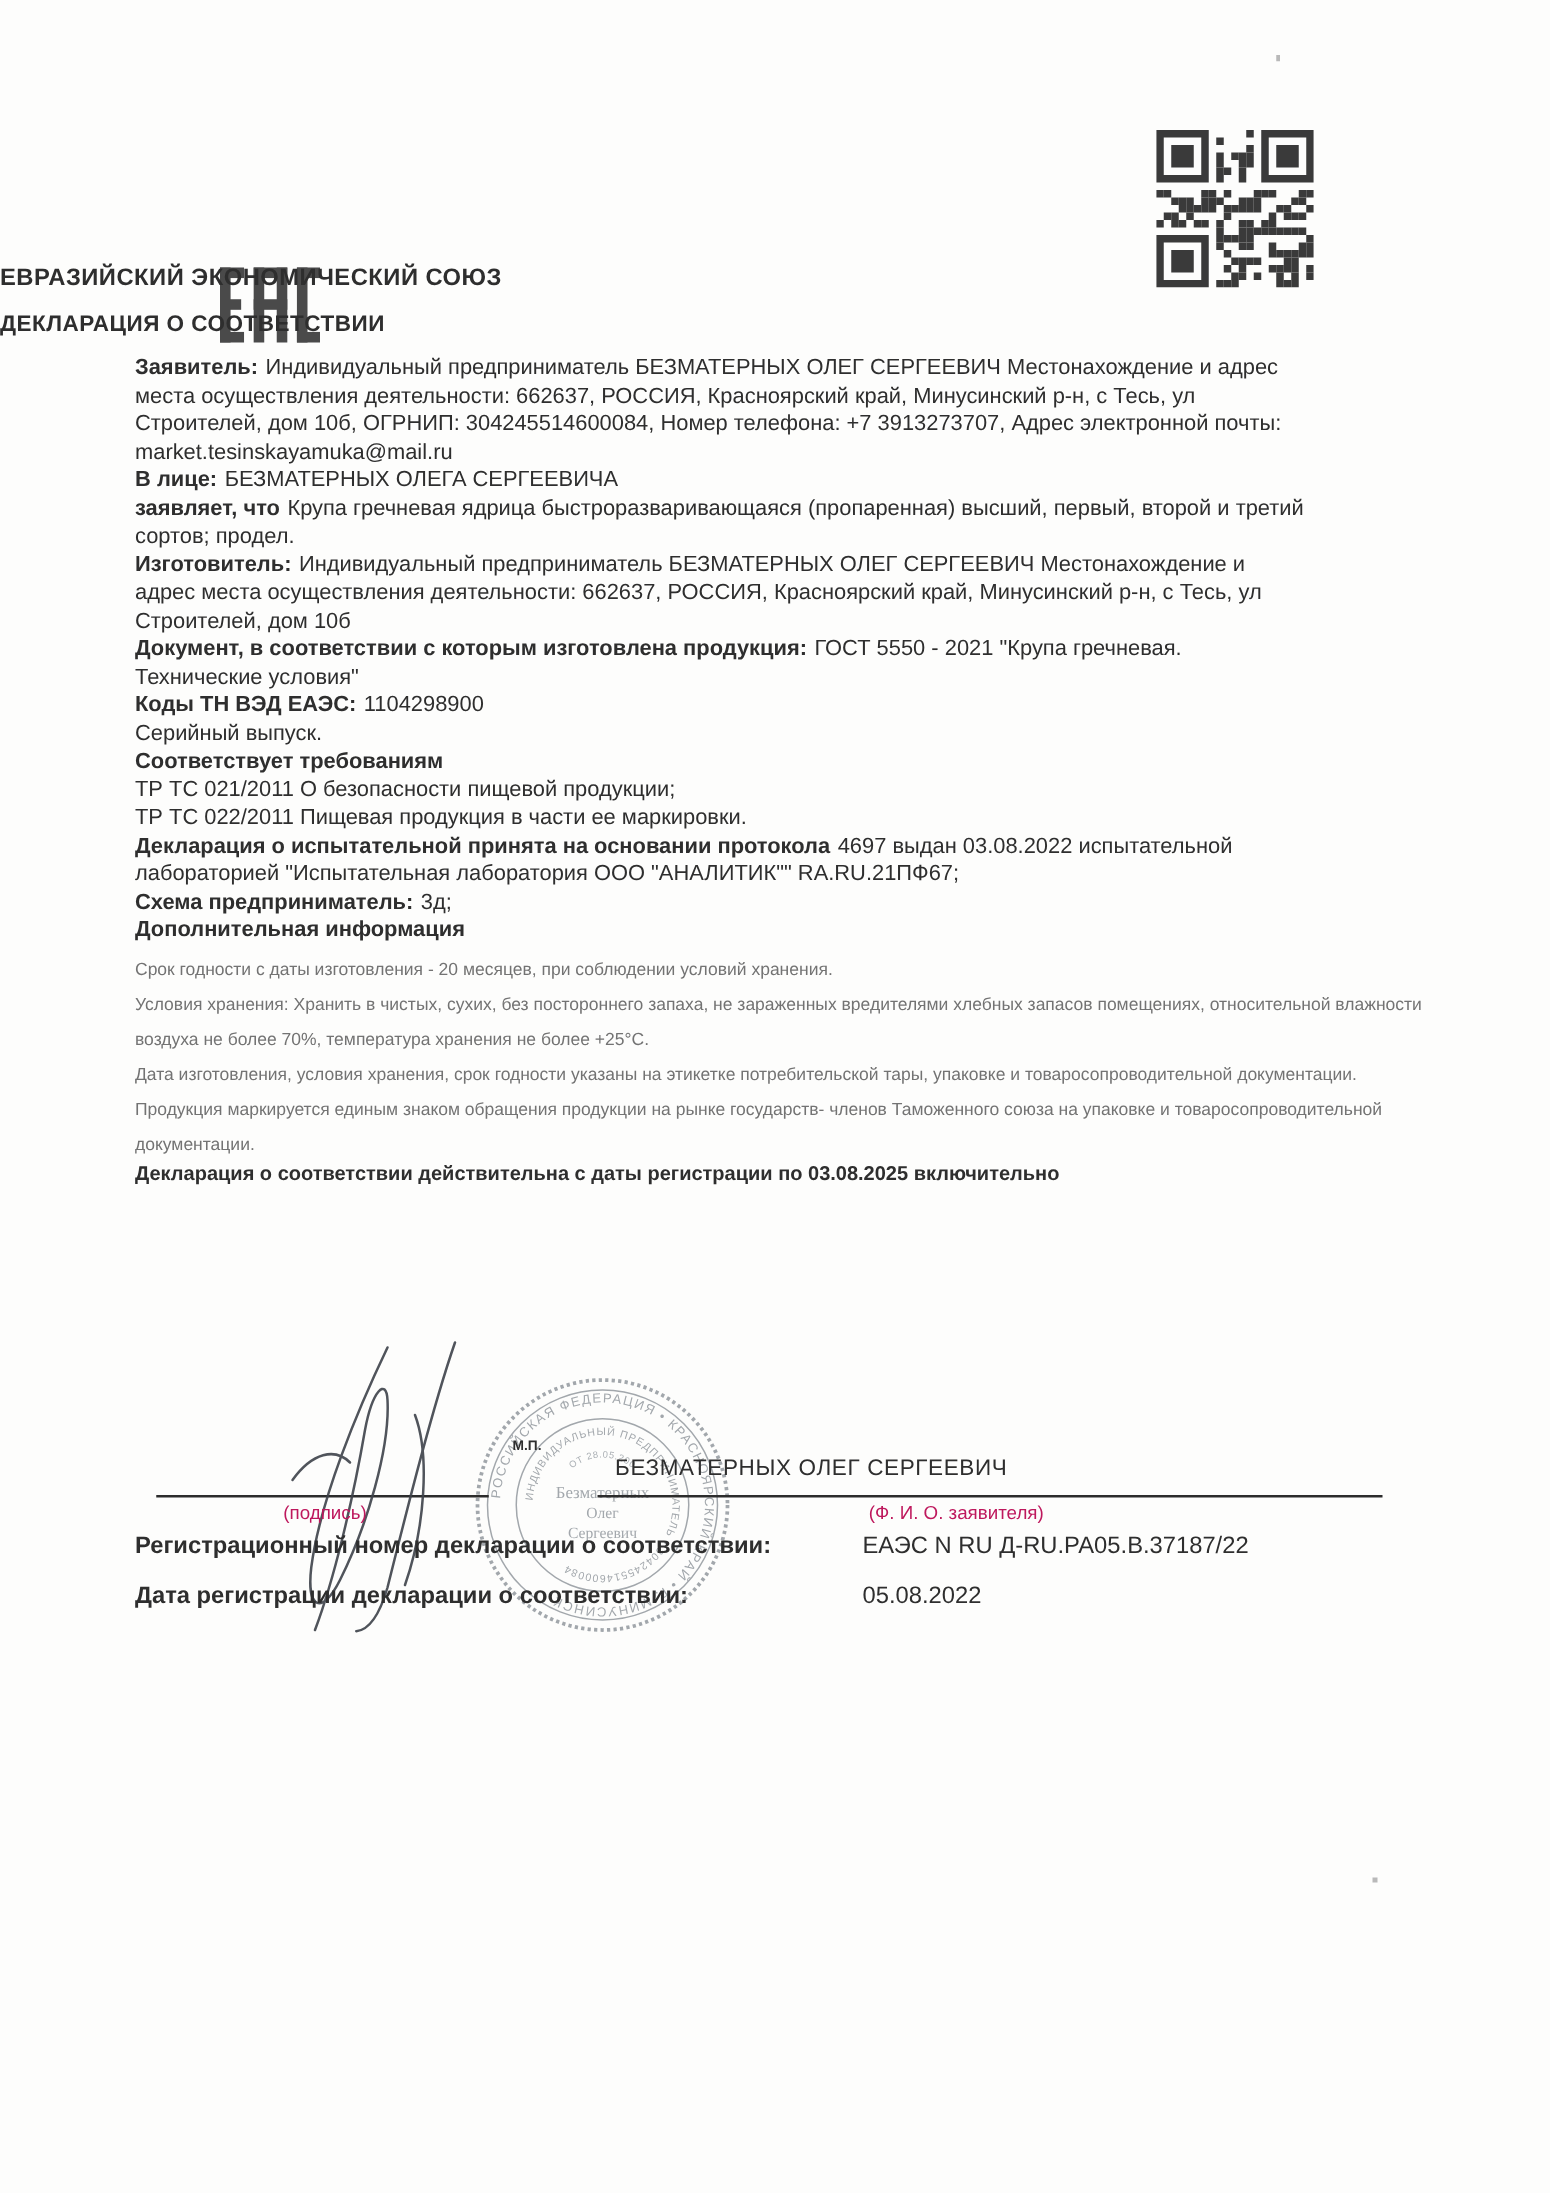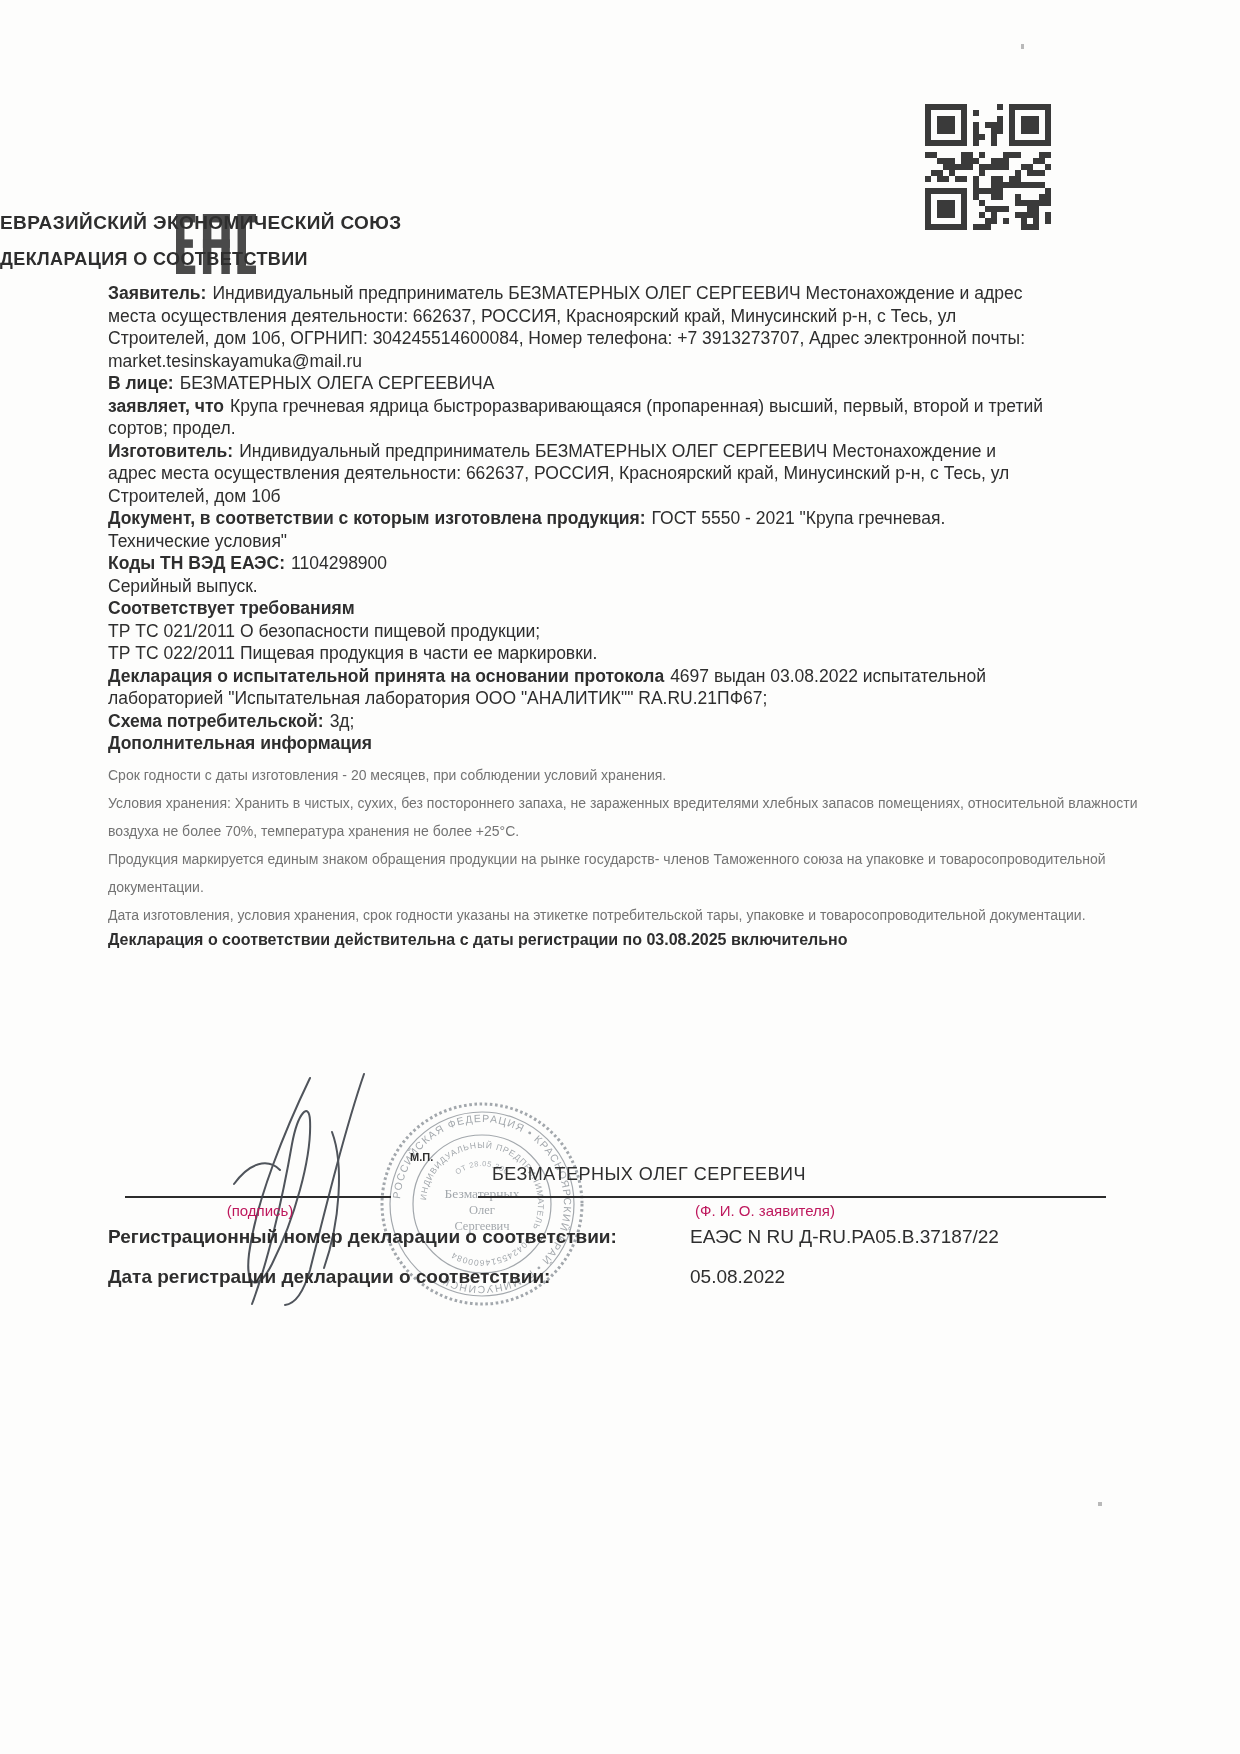--- a/index.html
+++ b/index.html
@@ -218,28 +218,28 @@
 
     <p><b class="lbl">Коды ТН ВЭД ЕАЭС:</b><span>1104298900</span></p>
 
     <p>Серийный выпуск.</p>
 
     <p class="mt16"><b>Соответствует требованиям</b></p>
     <p>ТР ТС 021/2011 О безопасности пищевой продукции;</p>
     <p>ТР ТС 022/2011 Пищевая продукция в части ее маркировки.</p>
 
     <p class="mt16"><b class="lbl">Декларация о испытательной принята на основании протокола</b><span>4697 выдан 03.08.2022 испытательной лабораторией "Испытательная лаборатория ООО "АНАЛИТИК"" RA.RU.21ПФ67;</span></p>
-    <p><b class="lbl">Схема потребительской:</b><span>3д;</span></p>
+    <p><b class="lbl">Схема предприниматель:</b><span>3д;</span></p>
 
     <p class="mt14"><b>Дополнительная информация</b></p>
     <div class="fineprint">
       <p>Срок годности с даты изготовления - 20 месяцев, при соблюдении условий хранения.</p>
       <p>Условия хранения: Хранить в чистых, сухих, без постороннего запаха, не зараженных вредителями хлебных запасов помещениях, относительной влажности воздуха не более 70%, температура хранения не более +25°С.</p>
+      <p>Дата изготовления, условия хранения, срок годности указаны на этикетке потребительской тары, упаковке и товаросопроводительной документации.</p>
       <p>Продукция маркируется единым знаком обращения продукции на рынке государств- членов Таможенного союза на упаковке и товаросопроводительной документации.</p>
-      <p>Дата изготовления, условия хранения, срок годности указаны на этикетке потребительской тары, упаковке и товаросопроводительной документации.</p>
     </div>
 
     <p class="validity">Декларация о соответствии действительна с даты регистрации по 03.08.2025 включительно</p>
   </div>
 
   <svg class="sig-svg" width="215" height="235" viewBox="0 0 215 235">
     <g fill="none" stroke="#3d424a" stroke-width="2" stroke-linecap="round" opacity=".9">
       <path d="M98 6 C74 56 44 128 37 182 C33 216 46 220 60 192 C82 148 100 86 98 48 C97 30 86 40 80 72 C70 130 55 192 40 232"></path>
       <path d="M152 2 C134 54 114 134 98 198 C91 222 83 232 73 233"></path>
       <path d="M22 112 C38 90 56 86 68 98"></path>

